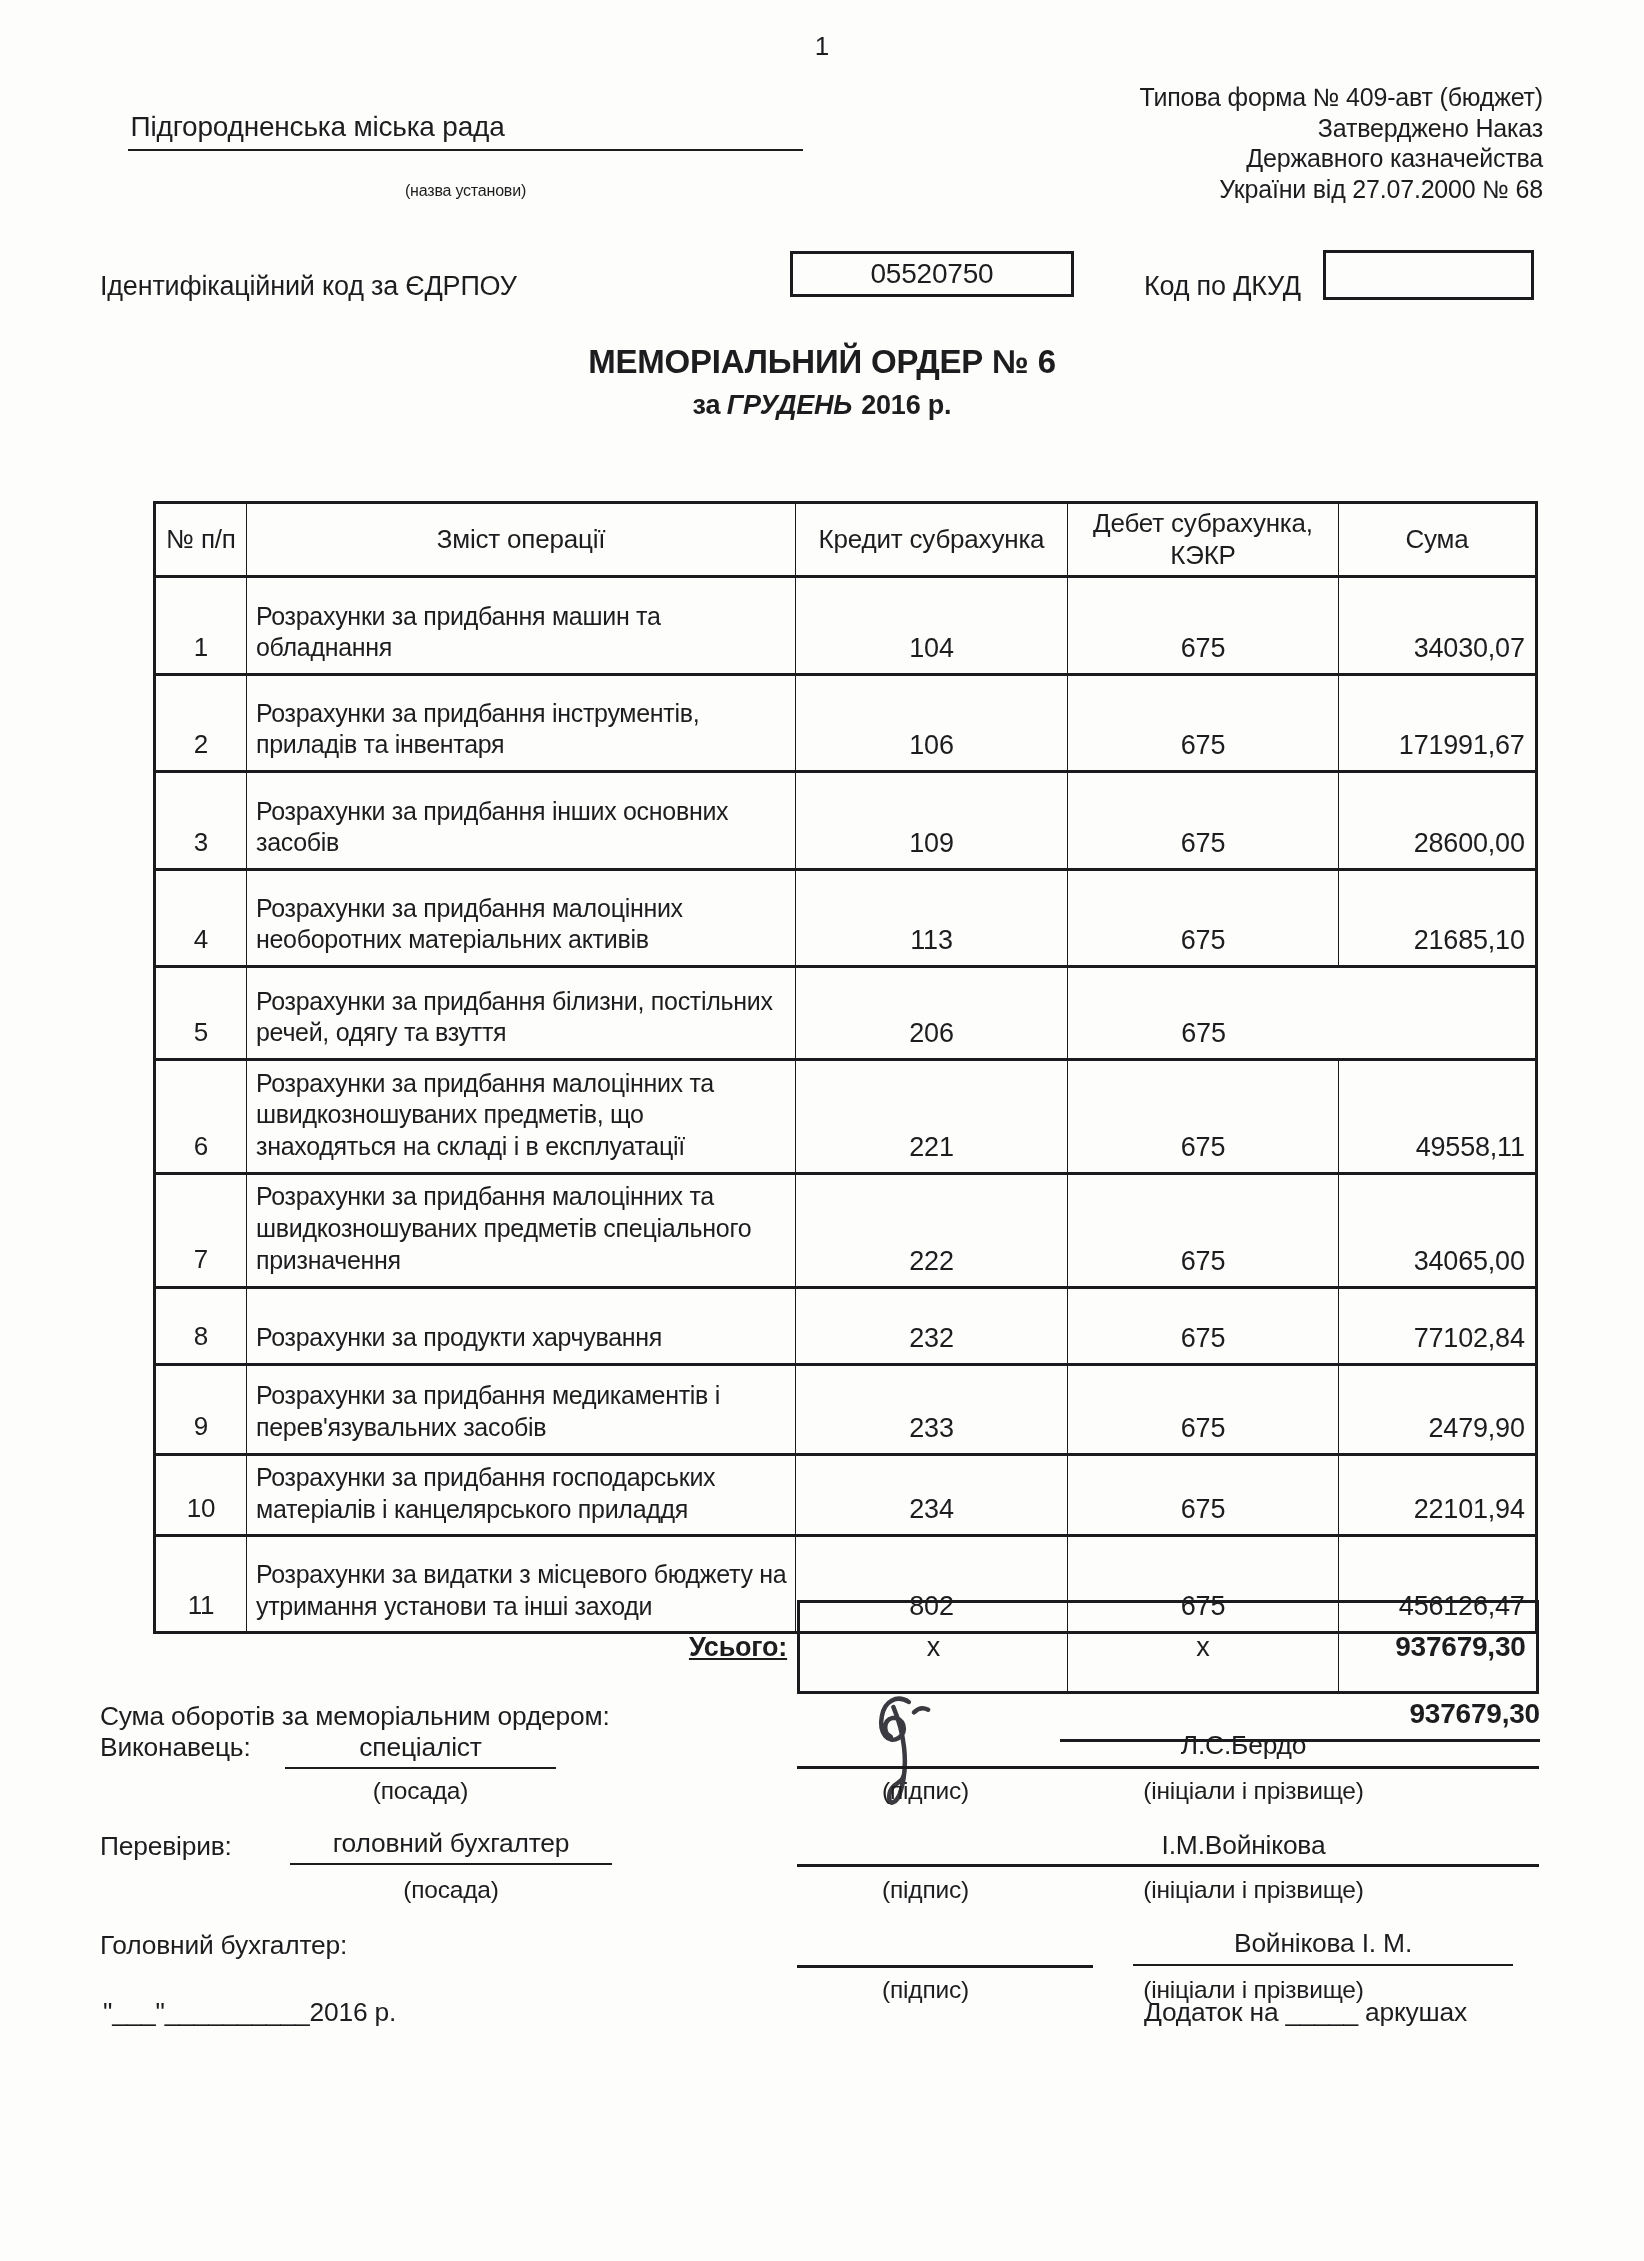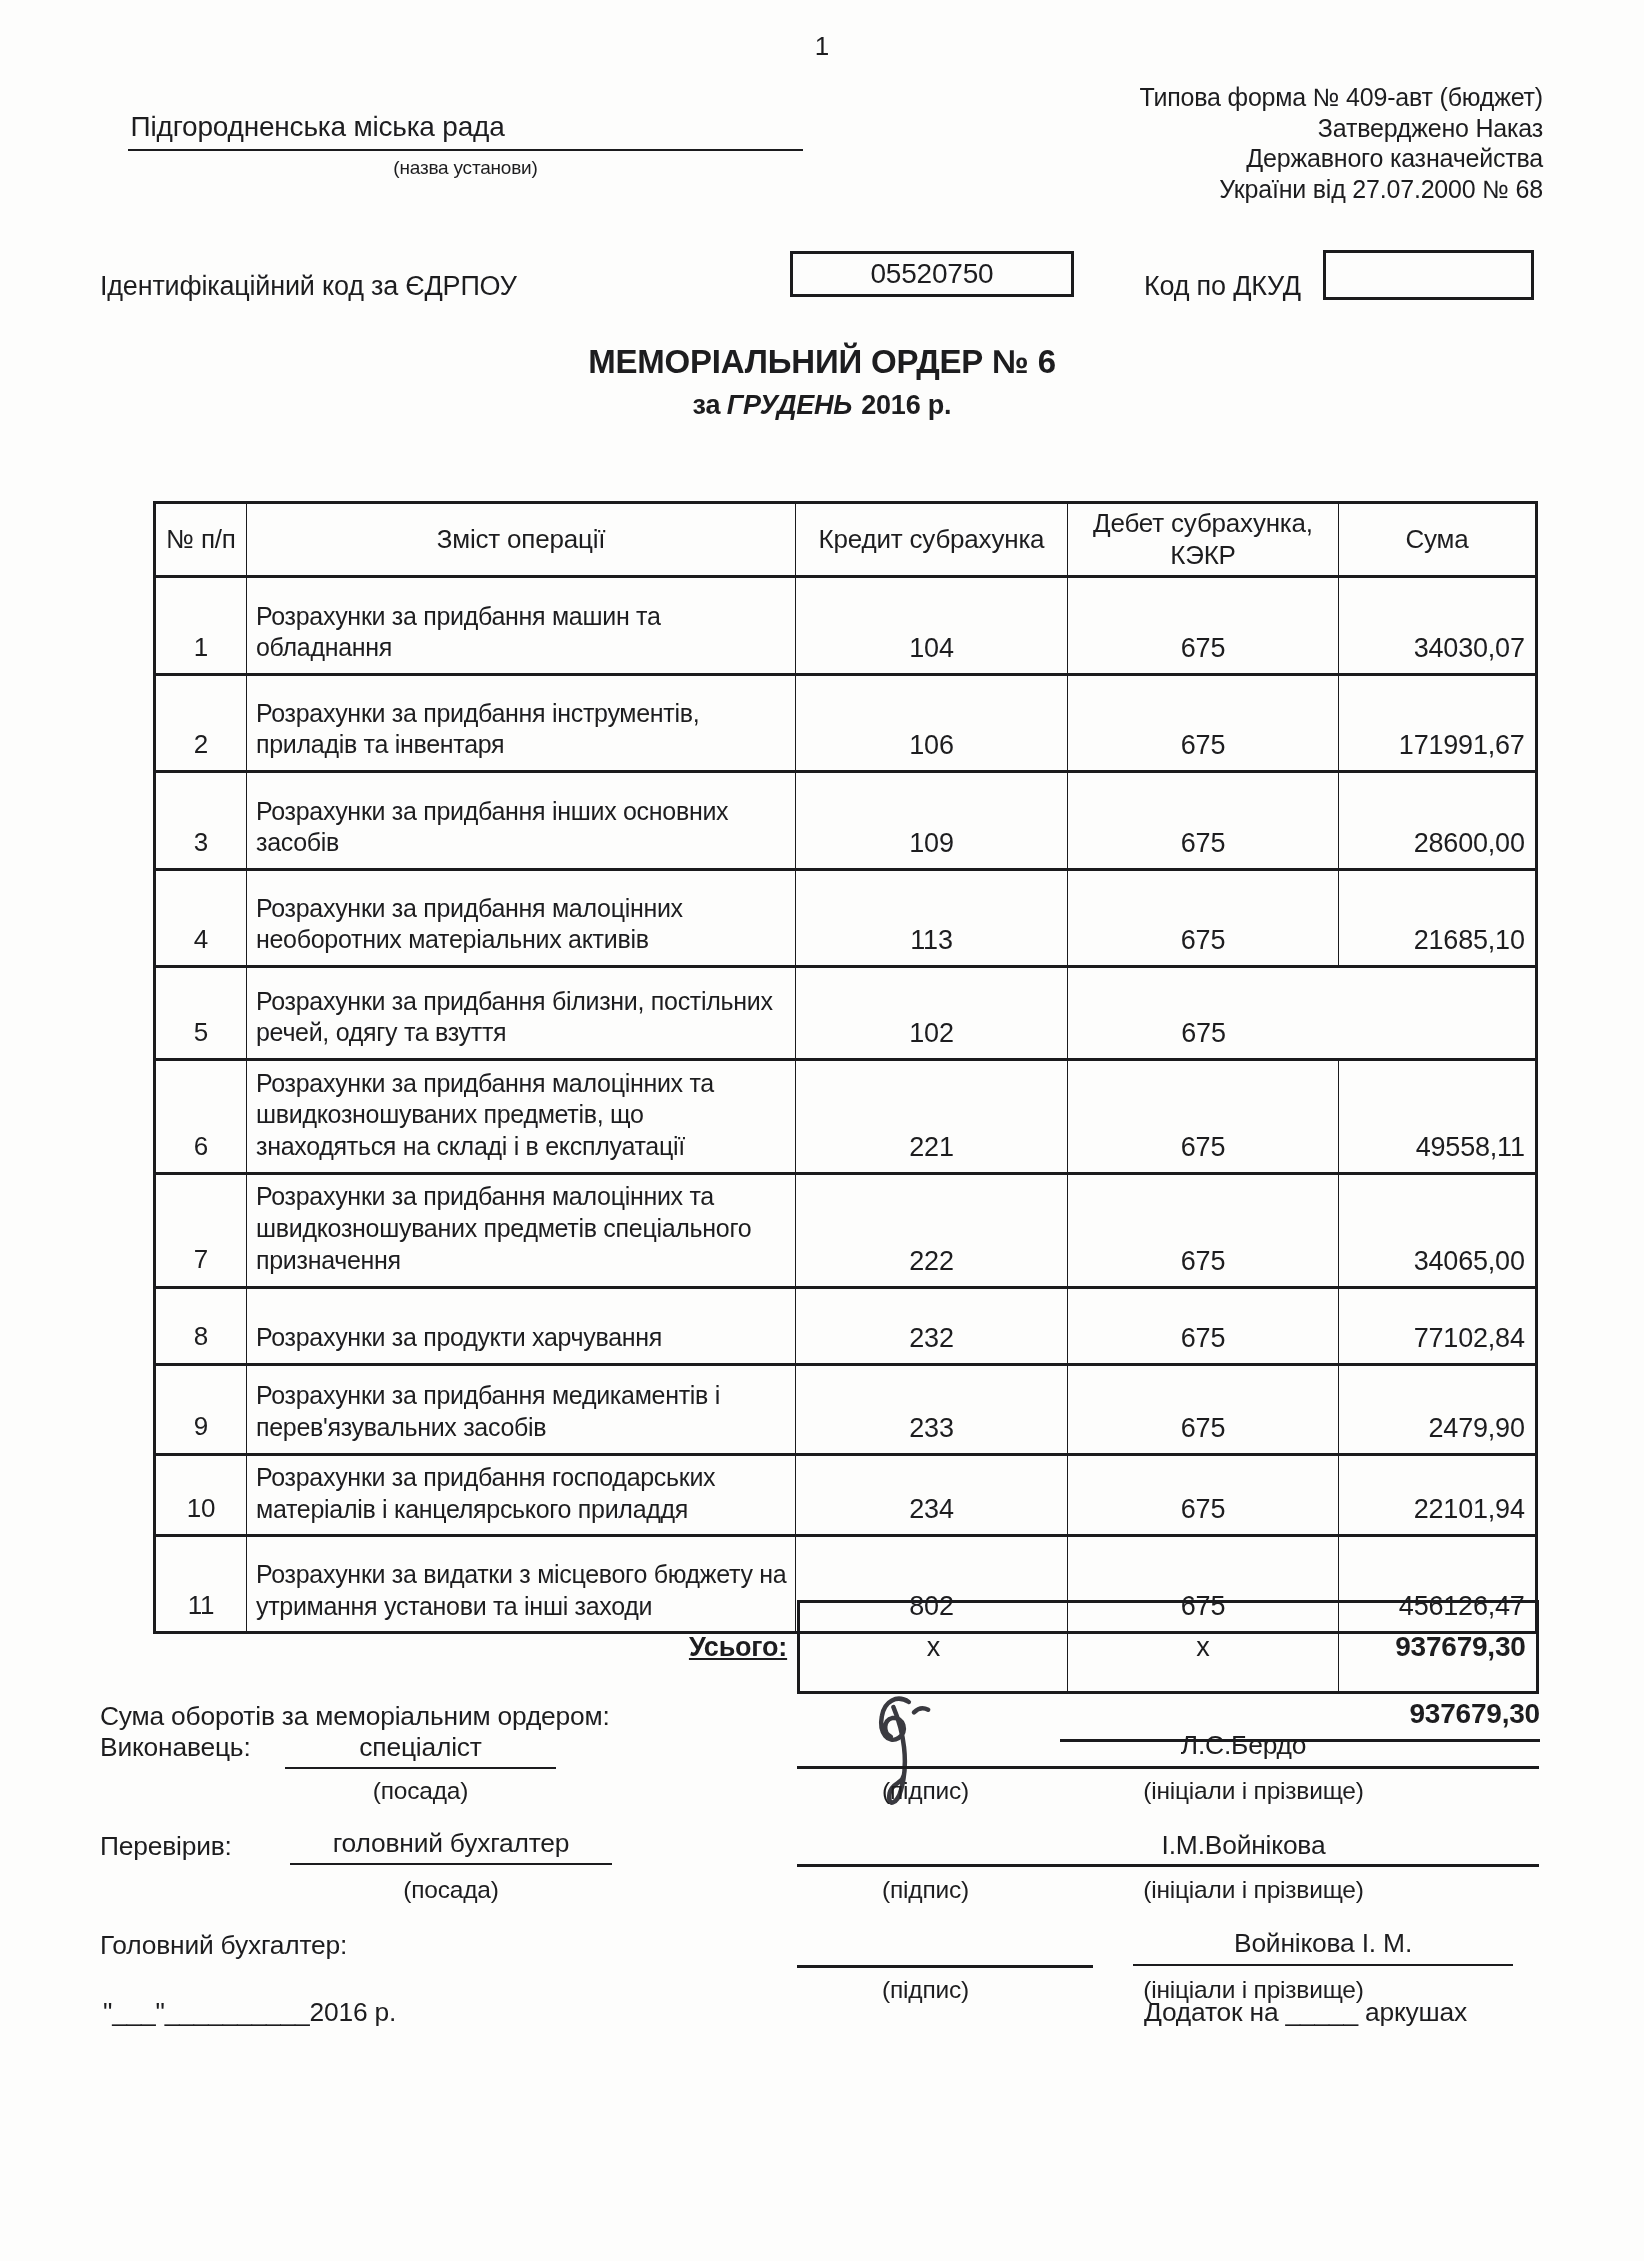--- a/index.html
+++ b/index.html
@@ -11,21 +11,21 @@
     font-family:"Liberation Sans","DejaVu Sans",sans-serif;
     color:#1d1d1f;
     letter-spacing:-0.2px;
     overflow:hidden;
   }
   .abs{position:absolute;}
   
   .page-number{left:0;top:31px;width:100%;text-align:center;font-size:26px;}
   .org-block{left:128px;top:111px;width:675px;}
   .org-name{font-size:28px;padding:0 0 6.4px 2.6px;border-bottom:2.6px solid #1c1c1e;}
-  .org-caption{text-align:center;font-size:19px;padding-top:5.2px;}
+  .org-caption{text-align:center;font-size:16px;padding-top:5.2px;margin-top:25px;}
   .form-block{right:101px;top:82px;text-align:right;font-size:25px;line-height:1.22;}
   .code-row-label{left:100px;top:271px;font-size:27px;}
   .edrpou-box{left:790px;top:251px;width:278px;height:40px;border:3.2px solid #1b1b1d;
     display:flex;align-items:center;justify-content:center;font-size:28px;}
   .dkud-label{left:1144px;top:271px;font-size:27px;}
   .dkud-box{left:1323px;top:250px;width:205px;height:44px;border:3.2px solid #1b1b1d;}
   
   .title-1{left:0;top:343px;width:100%;text-align:center;font-size:33px;font-weight:bold;}
   .title-2{left:0;top:390px;width:100%;text-align:center;font-size:27px;font-weight:bold;}
   .title-2 .month{font-style:italic;margin:0 9px 0 6.4px;}
@@ -162,21 +162,21 @@
       <div class="cell debit">113</div>
       <div class="cell credit">675</div>
       <div class="cell sum">21685,10</div>
     </div>
 
     <div class="trow" style="min-height: 93px;">
       <div class="cell num">5</div>
       <div class="cell desc">
           <span>Розрахунки за придбання білизни, постільних речей, одягу та взуття</span>
         </div>
-      <div class="cell debit">102</div>
+      <div class="cell debit">206</div>
       <div class="cell credit">675</div>
     </div>
 
     <div class="trow" style="min-height: 102px;">
       <div class="cell num">6</div>
       <div class="cell desc">
           <span>Розрахунки за придбання малоцінних та швидкозношуваних предметів, що знаходяться на складі і в експлуатації</span>
         </div>
       <div class="cell debit">221</div>
       <div class="cell credit">675</div>

